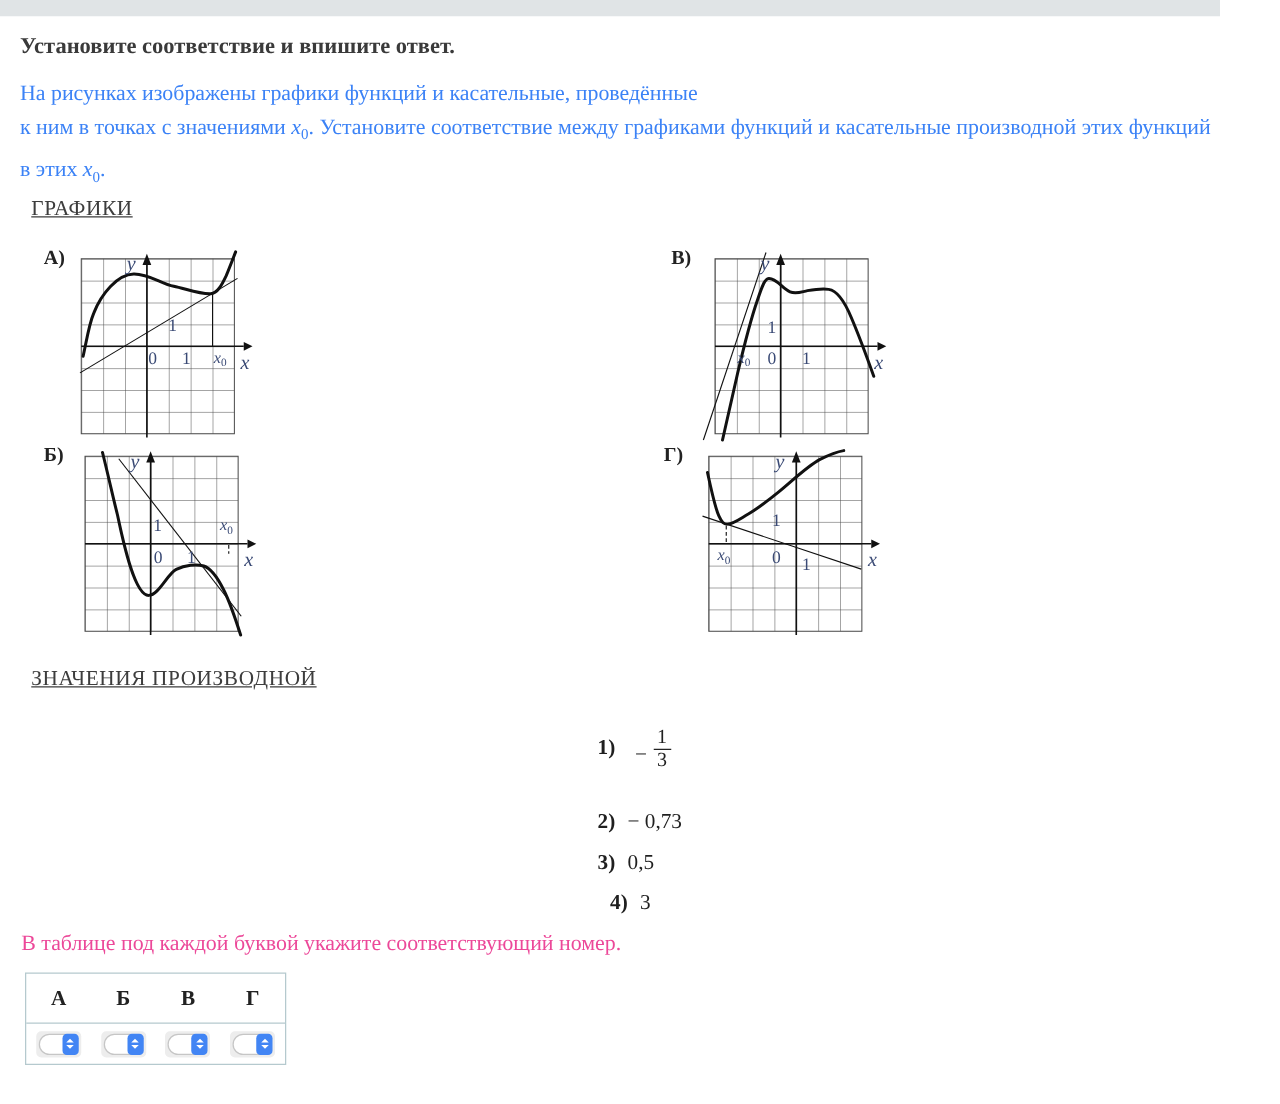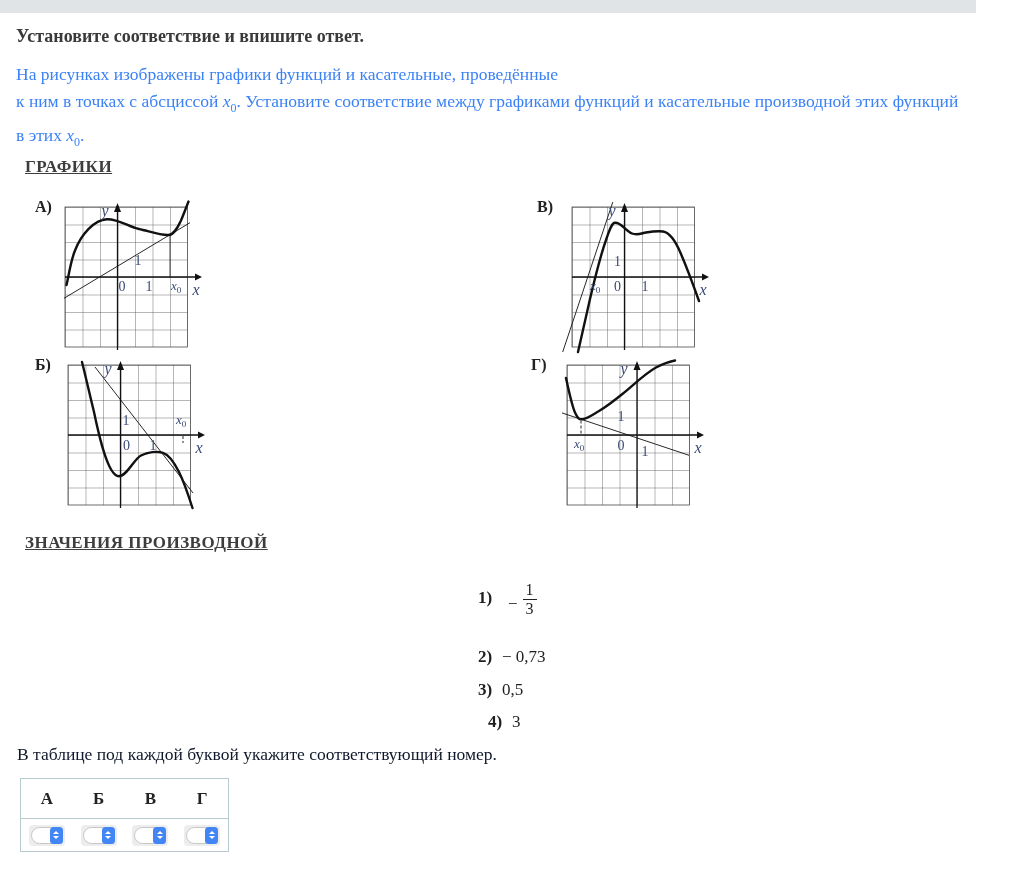--- a/index.html
+++ b/index.html
@@ -4,35 +4,35 @@
 <style>
   html,body{margin:0;padding:0;background:#fff;}
   .page{position:relative;width:976px;height:883px;background:#ffffff;overflow:hidden;
         font-family:"Liberation Serif",serif;color:#1f1f1f;}
   .topbar{position:absolute;left:0;top:0;width:1024px;height:13px;background:#e0e4e6;}
   .title{position:absolute;left:16px;top:26px;font-size:18px;font-weight:bold;color:#3a3a3a;margin:0;}
   .desc{position:absolute;left:16px;top:61px;width:1000px;font-size:17.5px;line-height:27px;
         white-space:nowrap;margin:0;color:#3b82f6;}
   .desc i{font-style:italic;}
   .desc sub{font-size:12px;}
-  .sec{position:absolute;font-size:17px;font-weight:bold;color:#3d3d3d;margin:0;
+  .sec{position:absolute;font-size:17px;font-weight:normal;color:#3d3d3d;margin:0;
        text-decoration:underline;letter-spacing:.5px;}
   .gletter{position:absolute;font-size:16px;font-weight:bold;color:#222;}
   .gsvg{position:absolute;overflow:visible;}
   .axlbl{fill:#3a4a75;font-family:"Liberation Serif",serif;}
   .axvar{fill:#3a4a75;font-family:"Liberation Serif",serif;font-style:italic;}
   .vitem{position:absolute;font-size:17px;color:#1f1f1f;}
   .vnum{font-weight:bold;display:inline-block;width:24px;}
   .vval{display:inline-block;}
   .fracwrap{display:inline-flex;align-items:flex-end;vertical-align:middle;}
   .minuslow{display:inline-block;margin:0 5px 4px 6px;font-size:17px;}
   .frac{display:inline-flex;flex-direction:column;align-items:center;font-size:16px;line-height:18px;}
   .frac .num{padding:0 3px;}
   .frac .den{border-top:1px solid #222;padding:0 3px;}
-  .tbl-instr{position:absolute;left:17px;top:744px;font-size:17.5px;margin:0;color:#0f172a;}
+  .tbl-instr{position:absolute;left:17px;top:744px;font-size:17.5px;margin:0;color:#ec4899;}
   .anstable{position:absolute;left:20px;top:778px;width:207px;border:1px solid #b5c9ce;background:#fff;}
   .anshead{display:flex;height:39px;border-bottom:1px solid #b5c9ce;align-items:center;}
   .anshead .hcell{flex:1;text-align:center;font-size:17px;font-weight:bold;color:#222;}
   .ansrow{display:flex;height:32px;align-items:center;}
   .ansrow .icell{flex:1;display:flex;justify-content:center;}
   .numspin{position:relative;width:36px;height:21px;background:#ededed;border-radius:4px;cursor:text;}
   .numspin .pill{position:absolute;left:2px;top:2px;width:27px;height:15px;background:#fff;
                  border:1px solid #c6c6c6;border-radius:9px;}
   .numspin .stepper{position:absolute;right:2px;top:2px;width:13px;height:17px;background:#4285f4;
                  border-radius:3.5px;display:flex;flex-direction:column;align-items:center;
@@ -44,21 +44,21 @@
 </head>
 <body>
 
 <div class="page">
   <div class="topbar"></div>
 
   <h1 class="title">Установите соответствие и впишите ответ.</h1>
 
   <p class="desc">
     <span>На рисунках изображены графики функций и касательные, проведённые</span><br>
-    <span>к ним в точках с абсциссой </span><i>x</i><sub>0</sub><span>. Установите соответствие между графиками функций и касательные производной этих функций</span><br>
+    <span>к ним в точках с значениями </span><i>x</i><sub>0</sub><span>. Установите соответствие между графиками функций и касательные производной этих функций</span><br>
     <span>в этих </span><i>x</i><sub>0</sub><span>.</span>
   </p>
 
   <h2 class="sec" style="left:25px;top:157px;">ГРАФИКИ</h2>
 
   <svg width="0" height="0" style="position:absolute">
     <defs>
       <pattern id="gp" width="17.5" height="17.5" patternUnits="userSpaceOnUse">
         <path d="M17.5 0H0V17.5" fill="none" stroke="#4a4a4a" stroke-width="0.8"></path>
       </pattern>

